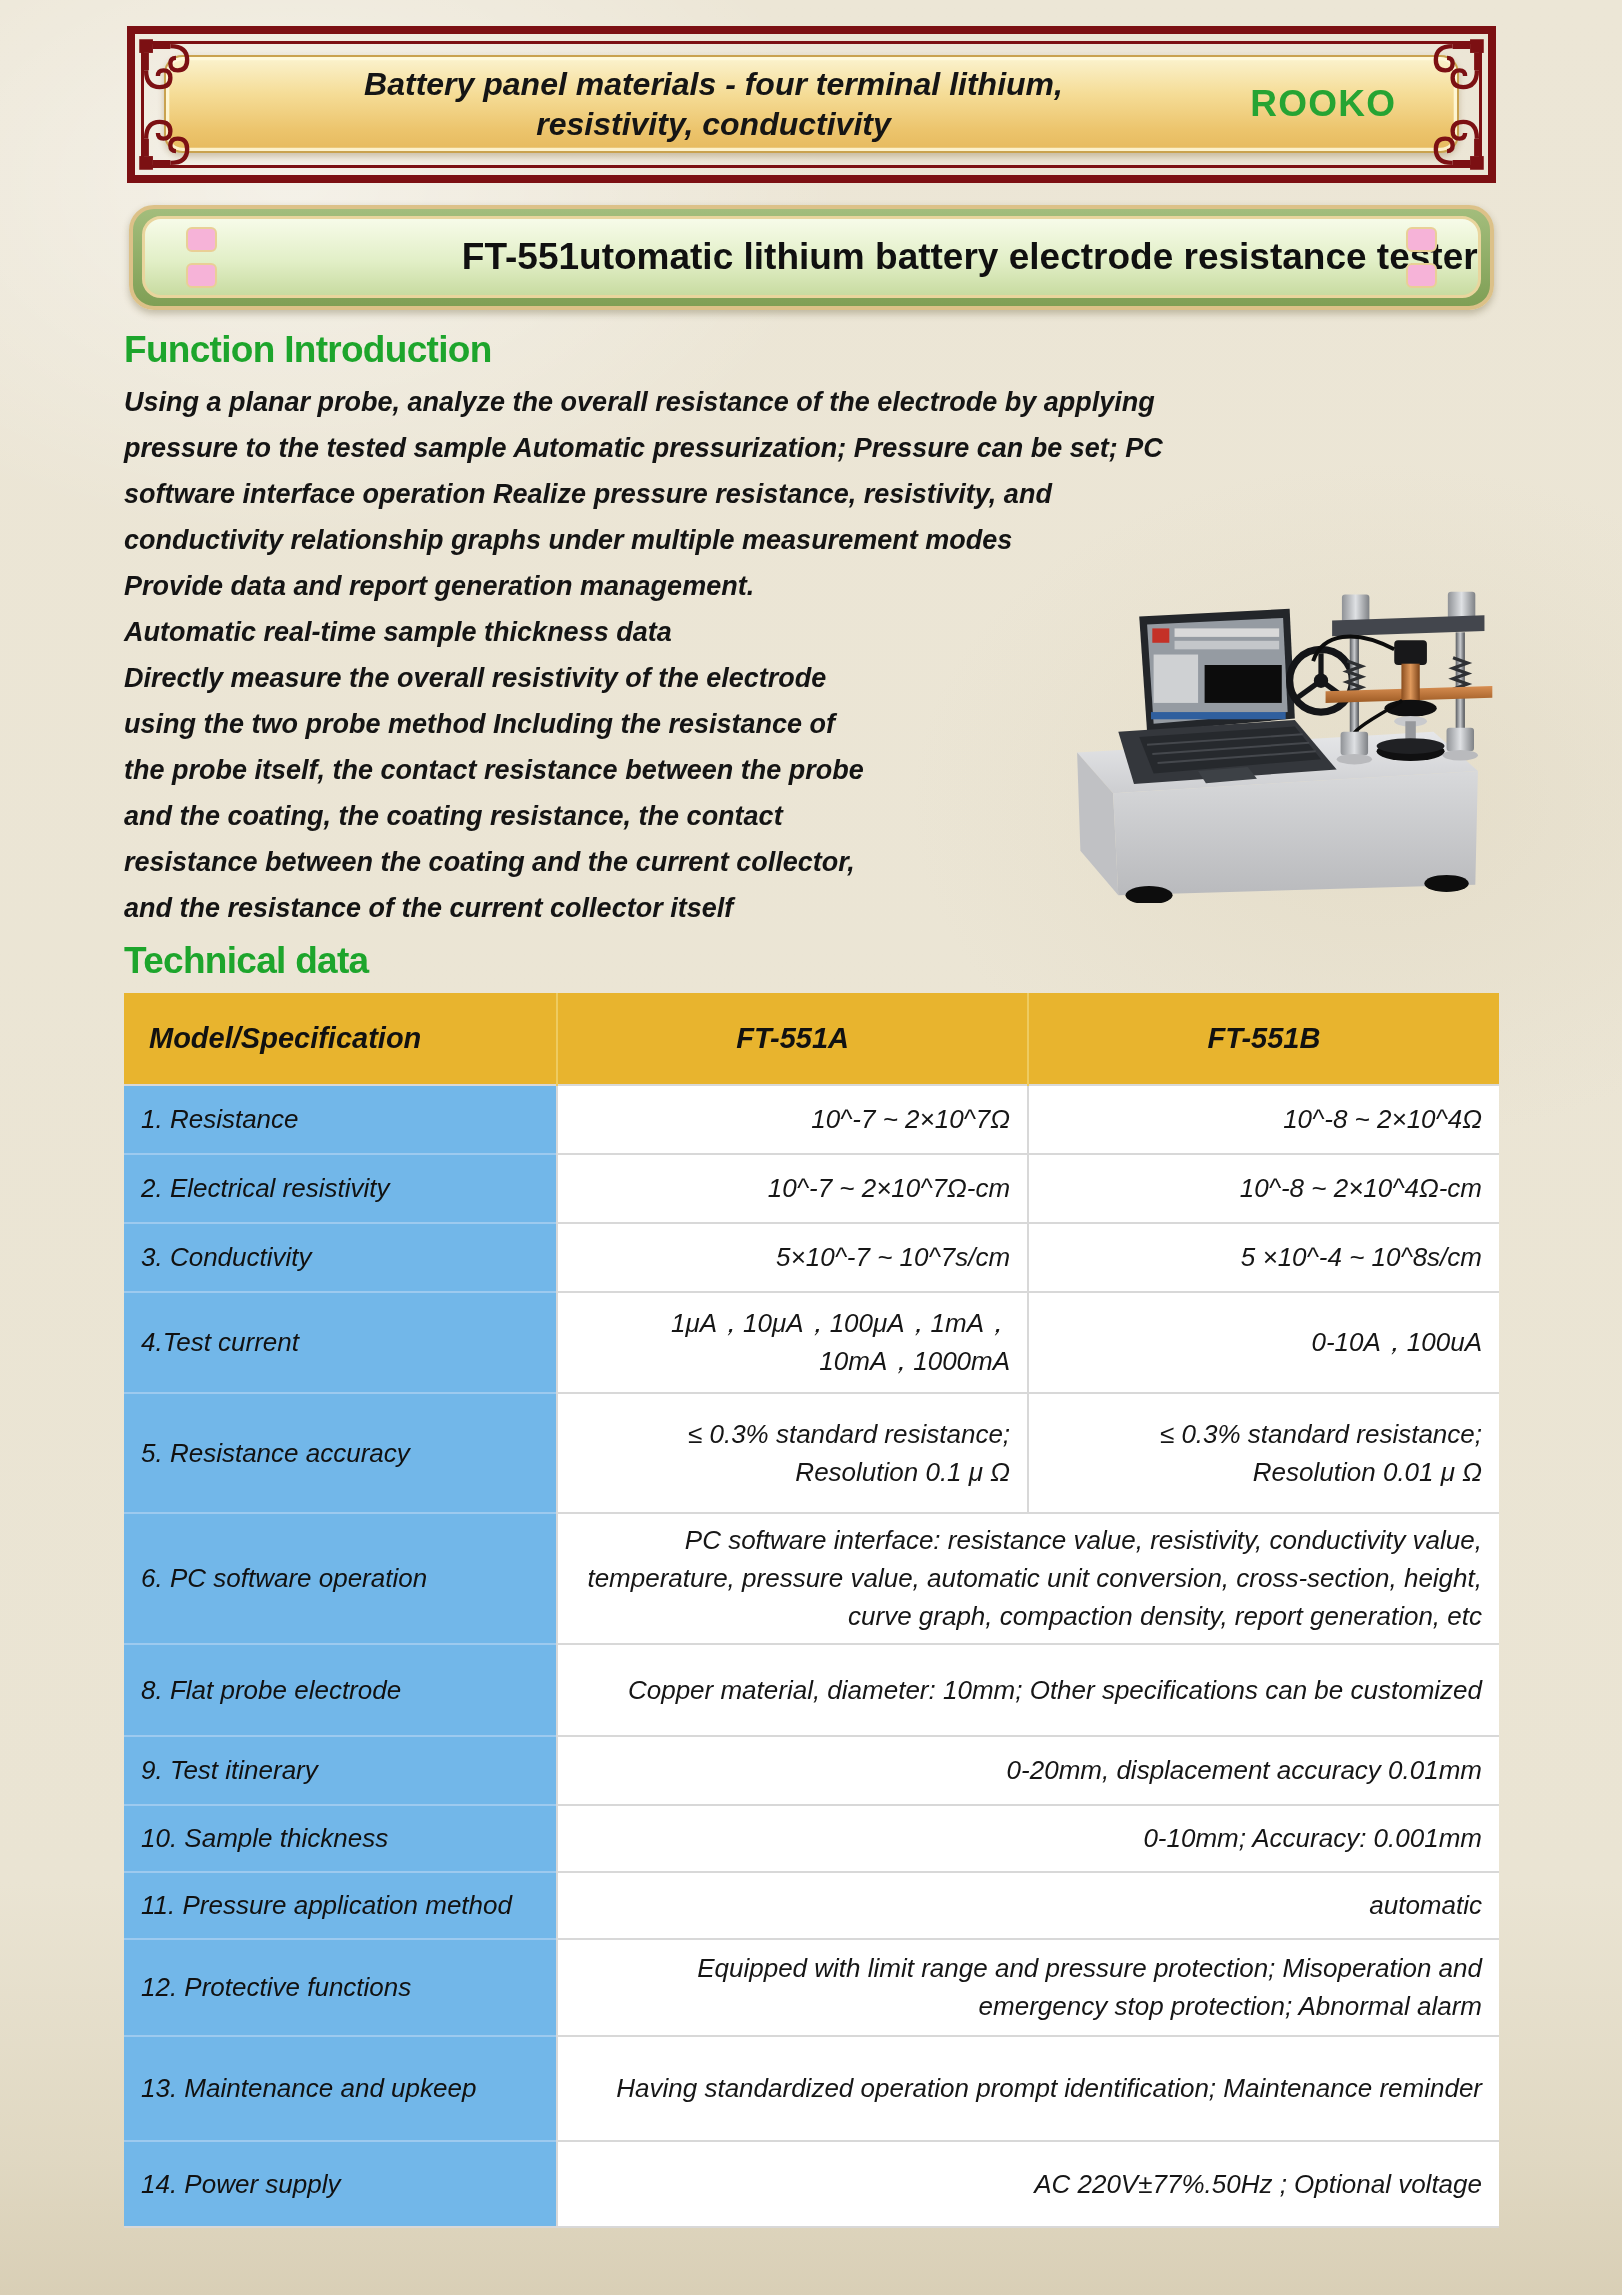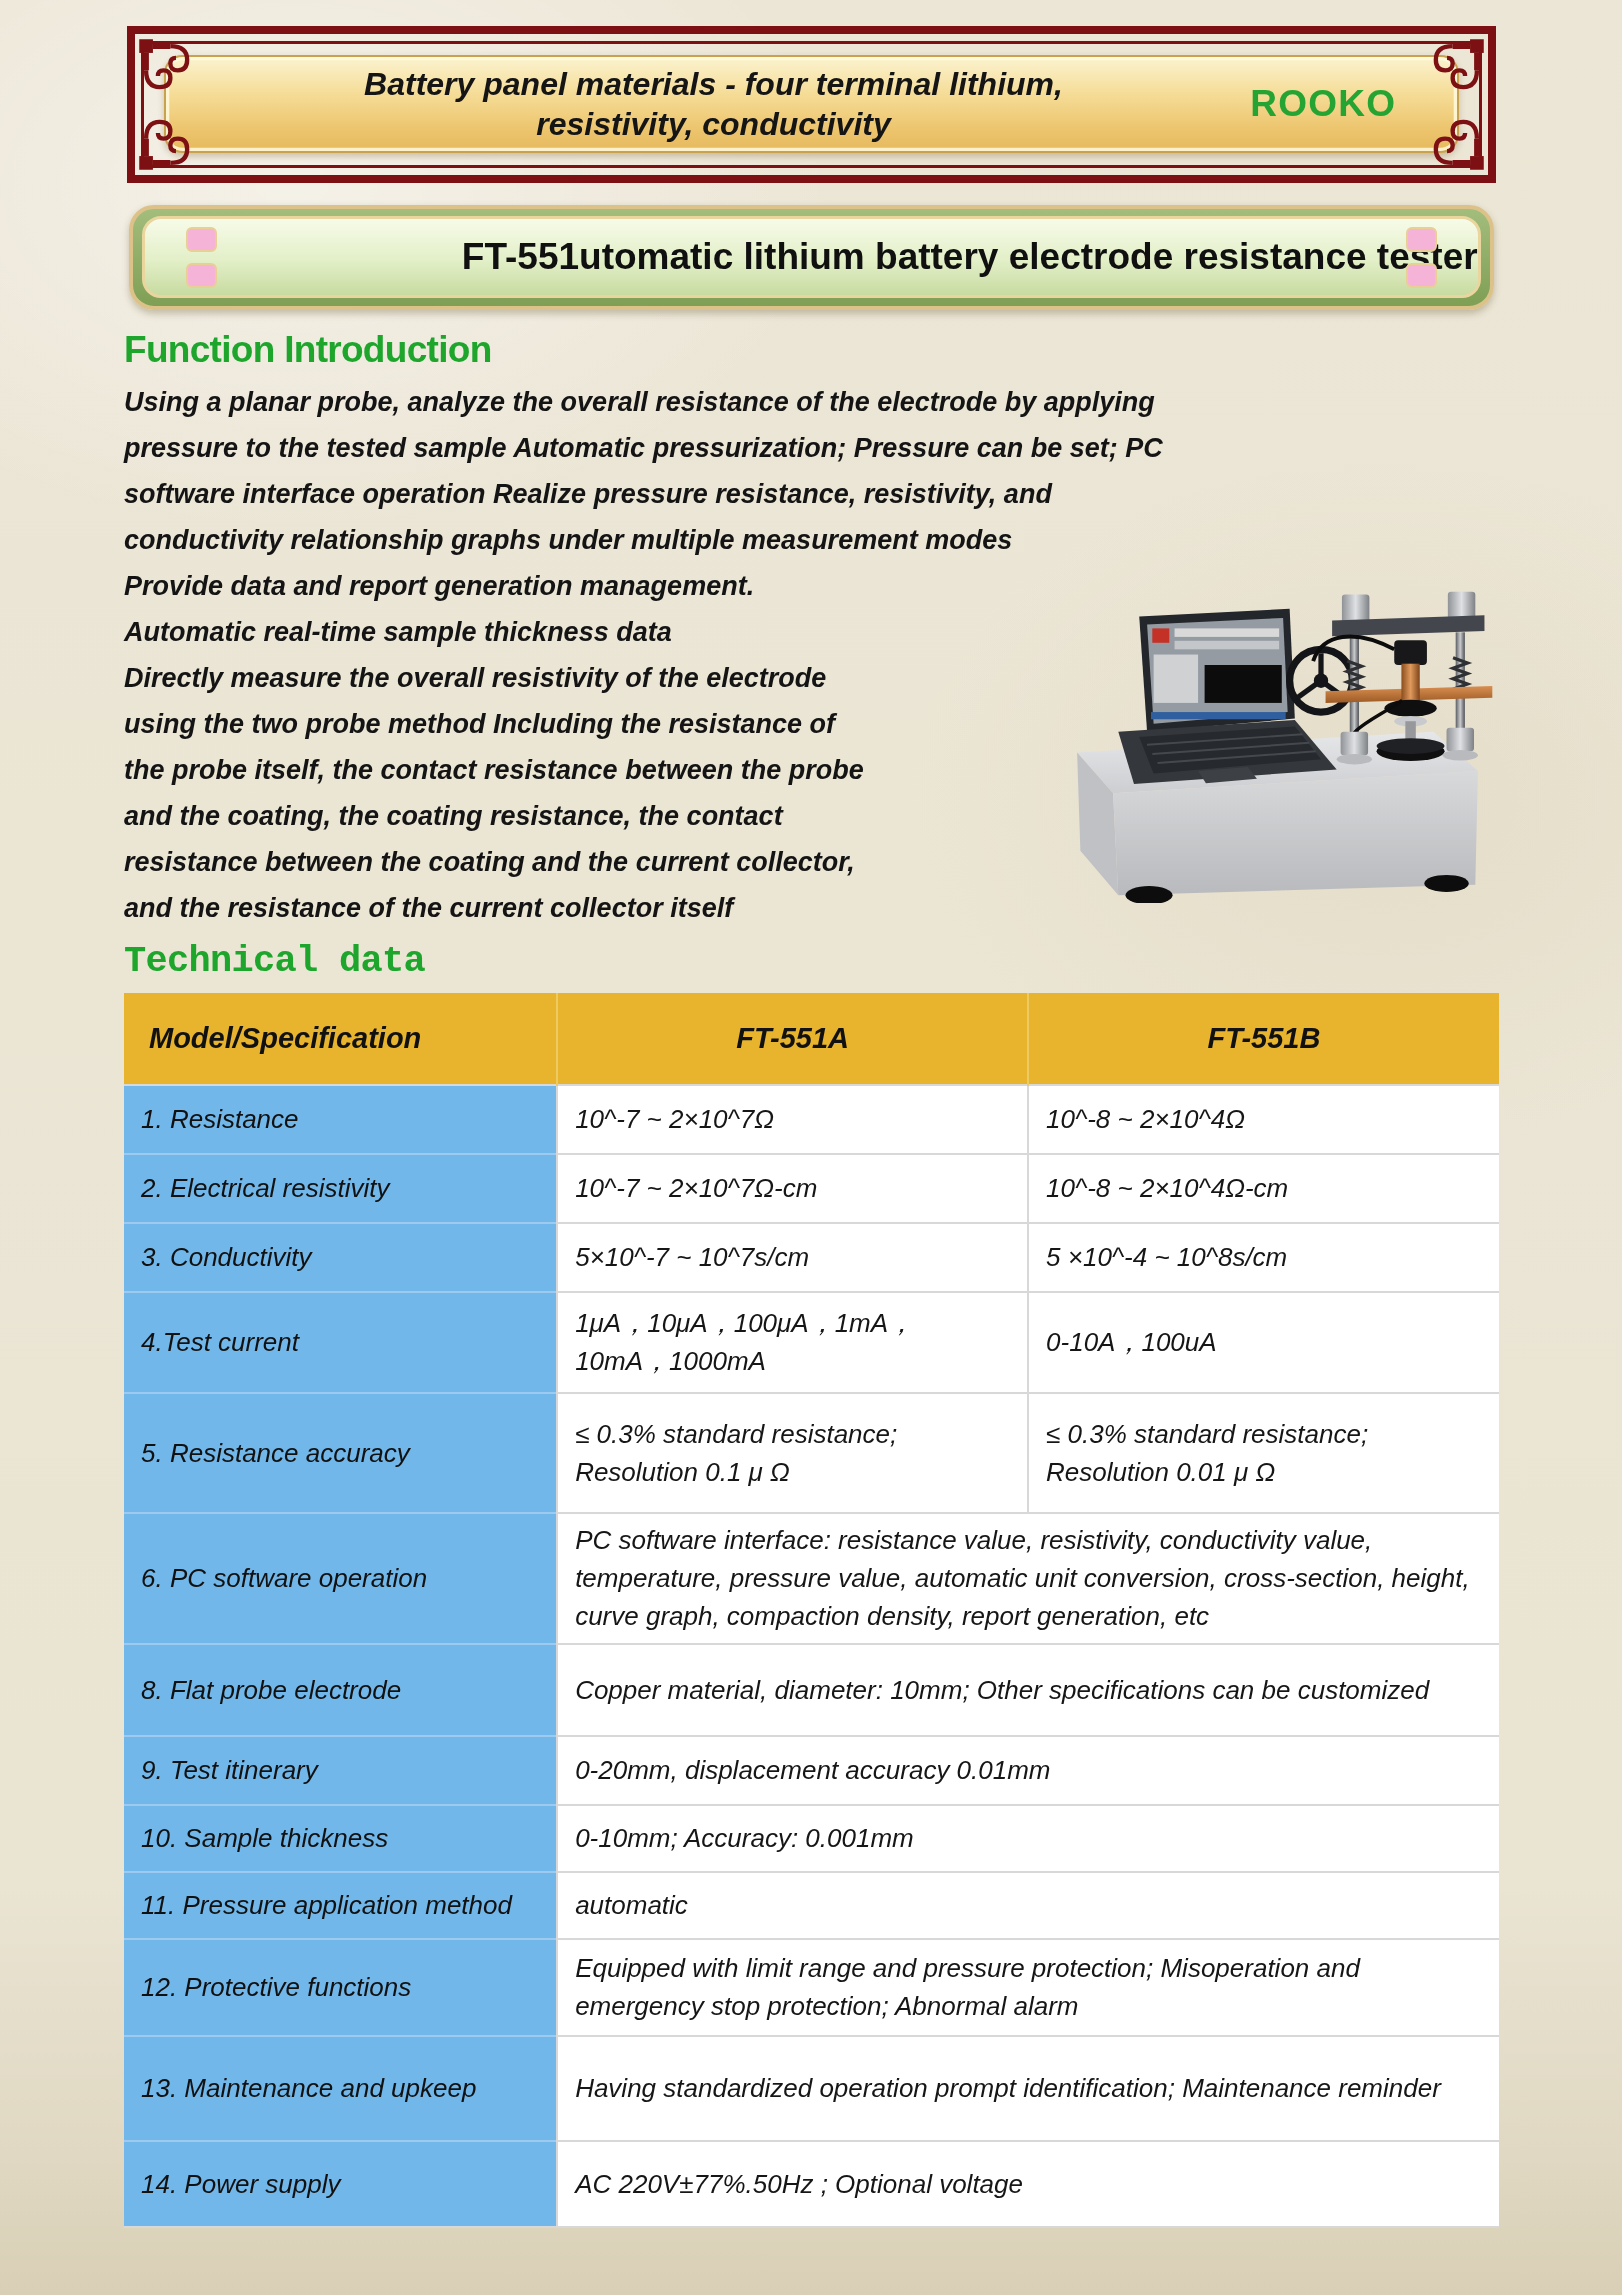--- a/index.html
+++ b/index.html
@@ -58,31 +58,31 @@
   
   .green-heading{ font-size:37px; font-weight:700; color:#1da52c; letter-spacing:-0.7px; }
   .intro-heading{ margin-top:19.6px; }
   .intro-lines{ margin-top:7.9px; }
   .intro-lines .line{ display:block; font-style:italic; font-size:27px; line-height:46px; color:#141414;font-weight:bold; }
   .intro-row{ display:flex; align-items:flex-start; }
   .intro-row .intro-lines{ flex:1; margin-top:0; }
   .figure{ flex:none; width:458px; height:340px; margin-top:-46px; }
 
   
-  .tech-heading{ margin-top:9.2px;font-family:Liberation Mono, monospace; }
+  .tech-heading{ margin-top:9.2px; }
   table.spec{ width:100%; margin-top:10.5px; border-collapse:collapse; table-layout:fixed; }
   col.c1{ width:31.5%; } col.c2{ width:34.25%; } col.c3{ width:34.25%; }
   .spec th{
     background:#e8b42e; font-style:italic; font-weight:700; font-size:29px; color:#111;
     height:92px; vertical-align:middle;
   }
   .spec th.label-head{ text-align:left; padding-left:25px; }
   .spec th + th{ border-left:2.6px solid #eecb61; }
   .spec td{ vertical-align:middle; font-style:italic; font-size:26px; line-height:38px;
-    border-top:2.6px solid #d8d8d8; background:#fff; text-align:left; padding:5.2px 17px; }
+    border-top:2.6px solid #d8d8d8; background:#fff; text-align:right; padding:5.2px 17px; }
   .spec td.label-cell{ background:#72b7e9; text-align:left; 
     border-top:2.6px solid #9dcaef; color:#111; }
   .spec td.value-cell{ border-left:2.6px solid #d8d8d8; }
   .spec tbody tr:first-child td{ border-top:2.6px solid #d8d8d8; }
   .spec{ border-bottom:2.6px solid #d8d8d8; }
 </style>
 </head>
 <body>
 
 <div class="page">

